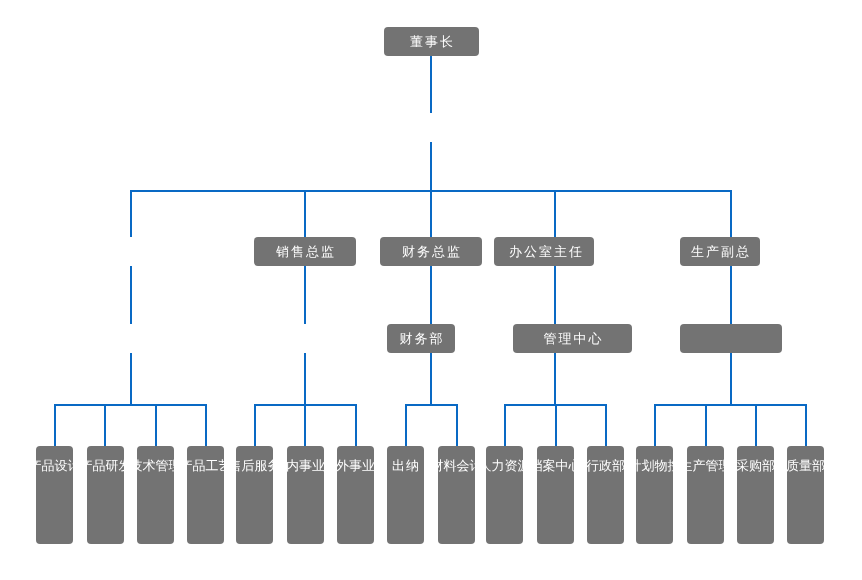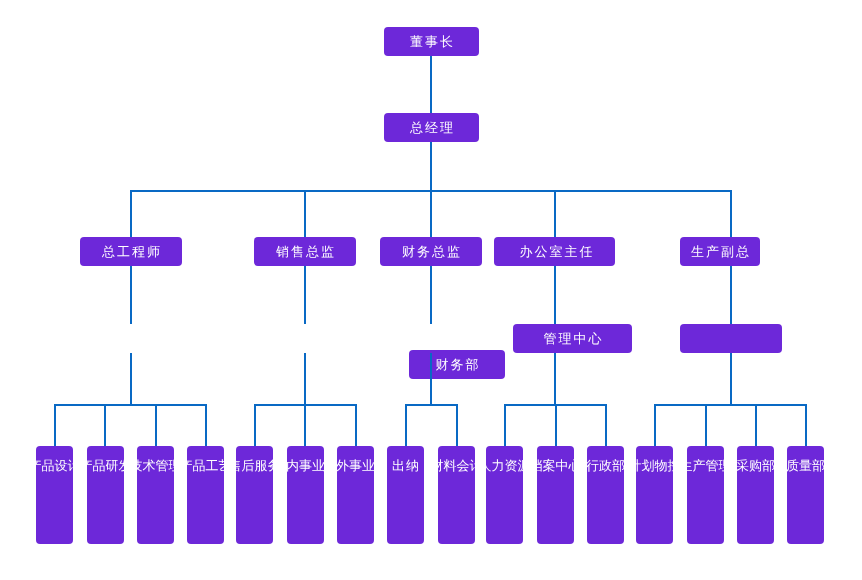--- a/index.html
+++ b/index.html
@@ -12,21 +12,21 @@
   }
   #chart-root {
     position: relative;
     width: 862px;
     height: 580px;
     background: #ffffff;
     overflow: hidden;
   }
   .node {
     position: absolute;
-    background: #6d28d9;
+    background: #737373;
     border-radius: 4px;
     color: #ffffff;
     display: flex;
     align-items: center;
     justify-content: center;
     box-sizing: border-box;
     font-size: 13px;
     letter-spacing: 2px;
     line-height: 1;
     white-space: nowrap;
@@ -65,45 +65,43 @@
 </style>
 </head>
 <body>
 
 <div id="chart-root">
 
   <div class="node h" style="left:384px; top:27px; width:95px;">董事长</div>
 
   <div class="line vline" style="left:430px; top:56px; height:57px;"></div>
 
-  <div class="node h" style="left:384px; top:113px; width:95px;">总经理</div>
 
   <div class="line vline" style="left:430px; top:142px; height:48px;"></div>
 
   <div class="line hline" style="left:130px; top:190px; width:602px;"></div>
 
   <div class="line vline" style="left:130px; top:190px; height:47px;"></div>
   <div class="line vline" style="left:304px; top:190px; height:47px;"></div>
   <div class="line vline" style="left:430px; top:190px; height:47px;"></div>
   <div class="line vline" style="left:554px; top:190px; height:47px;"></div>
   <div class="line vline" style="left:730px; top:190px; height:47px;"></div>
 
-  <div class="node h" style="left:80px; top:237px; width:102px;">总工程师</div>
   <div class="node h" style="left:380px; top:237px; width:102px;">财务总监</div>
   <div class="node h" style="left:254px; top:237px; width:102px;">销售总监</div>
-  <div class="node h" style="left:494px; top:237px; width:121px;padding-left:16px;">办公室主任</div>
+  <div class="node h" style="left:494px; top:237px; width:100px;padding-left:16px;">办公室主任</div>
   <div class="node h" style="left:680px; top:237px; width:80px;">生产副总</div>
 
   <div class="line vline" style="left:130px; top:266px; height:58px;"></div>
   <div class="line vline" style="left:304px; top:266px; height:58px;"></div>
   <div class="line vline" style="left:430px; top:266px; height:58px;"></div>
   <div class="line vline" style="left:554px; top:266px; height:58px;"></div>
   <div class="line vline" style="left:730px; top:266px; height:58px;"></div>
 
-  <div class="node h" style="left:409px; top:324px; width:96px;margin-top:26px;">财务部</div>
+  <div class="node h" style="left:387px; top:324px; width:68px;">财务部</div>
   <div class="node h" style="left:513px; top:324px; width:119px;">管理中心</div>
   <div class="node h" style="left:680px; top:324px; width:102px;"></div>
 
   <div class="line vline" style="left:130px; top:353px; height:51px;"></div>
   <div class="line hline" style="left:54px; top:404px; width:153px;"></div>
   <div class="line vline" style="left:54px; top:404px; height:42px;"></div>
   <div class="line vline" style="left:104px; top:404px; height:42px;"></div>
   <div class="line vline" style="left:155px; top:404px; height:42px;"></div>
   <div class="line vline" style="left:205px; top:404px; height:42px;"></div>
 

